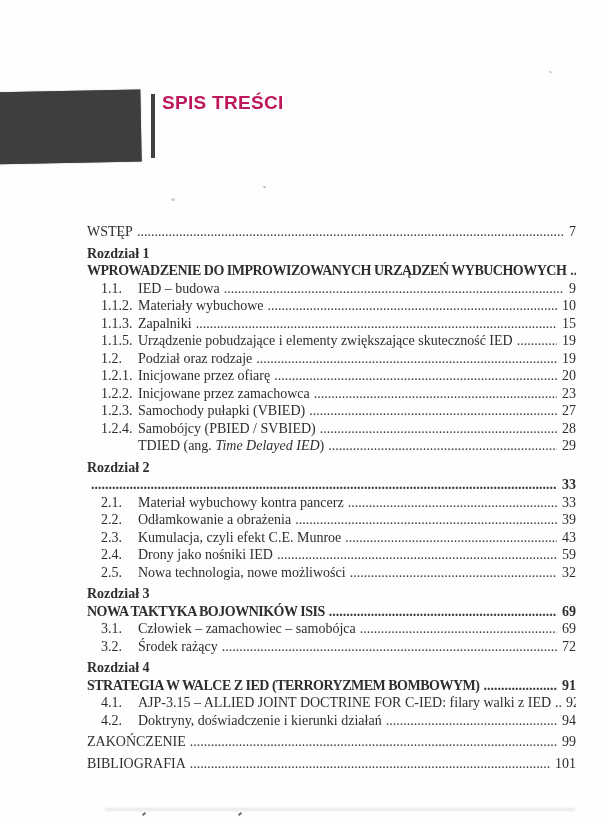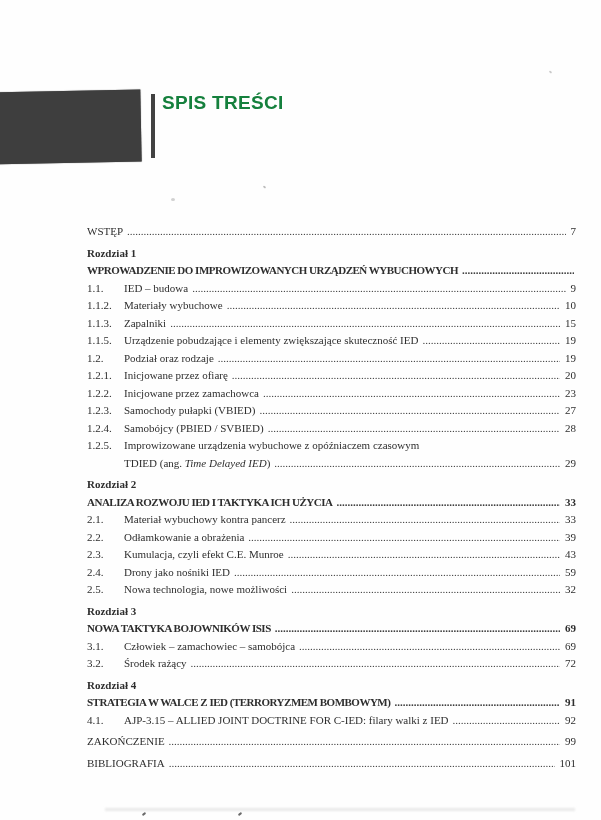--- a/index.html
+++ b/index.html
@@ -23,37 +23,37 @@
   .header-vbar {
     position:absolute; left:151px; top:94px;
     width:4px; height:64px;
     background:#424242;
   }
   .header-title {
     position:absolute; left:162px; top:92px;
     font-family:"Liberation Sans", sans-serif;
     font-weight:bold; font-size:19px;
     letter-spacing:0.3px;
-    color:#15803d;
+    color:#be185d;
     white-space:nowrap;
   }
 
   
   .toc {
     position:absolute; left:87px; top:223px;
     width:489px;
-    font-size:11px; line-height:17.5px;
+    font-size:14px; line-height:17.5px;
   }
   .section + .section { margin-top:4px; }
   .row {
     display:flex; align-items:baseline;
     overflow:hidden; white-space:nowrap;
   }
   .bold { font-weight:bold; }
-  .num { flex:0 0 37px; }
+  .num { flex:0 0 37px;margin-left:14px; }
   .title { flex:0 0 auto; }
   .chapter-title { letter-spacing:-0.5px; }
   .leader {
     flex:1 1 0; min-width:6px;
     overflow:hidden; white-space:nowrap;
     height:13.5px;
     margin:0 2px 0 4px;
     color:#3c3c3c;
   }
   .leader::after {
@@ -149,34 +149,29 @@
         <span class="leader"></span>
         <span class="page">27</span>
       </div>
       <div class="row">
         <span class="num">1.2.4.</span>
         <span class="title">Samobójcy (PBIED / SVBIED)</span>
         <span class="leader"></span>
         <span class="page">28</span>
       </div>
       <div class="row">
-        <span class="num">1.2.5.</span>
-        <span class="title">Improwizowane urządzenia wybuchowe z opóźniaczem czasowym</span>
-      </div>
-      <div class="row">
         <span class="num"></span>
         <span class="title"><span>TDIED (ang. </span><em>Time Delayed IED</em><span>)</span></span>
         <span class="leader"></span>
         <span class="page">29</span>
       </div>
     </div>
     <div class="section">
       <div class="row bold">Rozdział 2</div>
       <div class="row bold">
-        <span class="title chapter-title">ANALIZA ROZWOJU IED I TAKTYKA ICH UŻYCIA</span>
         <span class="leader"></span>
         <span class="page">33</span>
       </div>
       <div class="row">
         <span class="num">2.1.</span>
         <span class="title">Materiał wybuchowy kontra pancerz</span>
         <span class="leader"></span>
         <span class="page">33</span>
       </div>
       <div class="row">
@@ -229,20 +224,26 @@
       <div class="row bold">
         <span class="title chapter-title">STRATEGIA W WALCE Z IED (TERRORYZMEM BOMBOWYM)</span>
         <span class="leader"></span>
         <span class="page">91</span>
       </div>
       <div class="row">
         <span class="num">4.1.</span>
         <span class="title">AJP-3.15 – ALLIED JOINT DOCTRINE FOR C-IED: filary walki z IED</span>
         <span class="leader"></span>
         <span class="page">92</span>
+      </div>
+      <div class="row">
+        <span class="num">4.2.</span>
+        <span class="title">Doktryny, doświadczenie i kierunki działań</span>
+        <span class="leader"></span>
+        <span class="page">94</span>
       </div>
     </div>
     <div class="section">
       <div class="row">
         <span class="title">ZAKOŃCZENIE</span>
         <span class="leader"></span>
         <span class="page">99</span>
       </div>
     </div>
     <div class="section">

